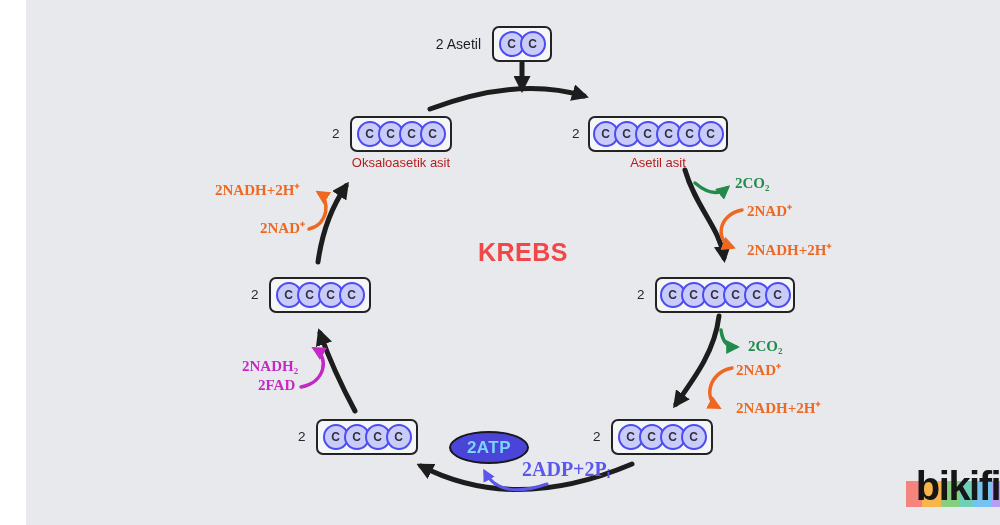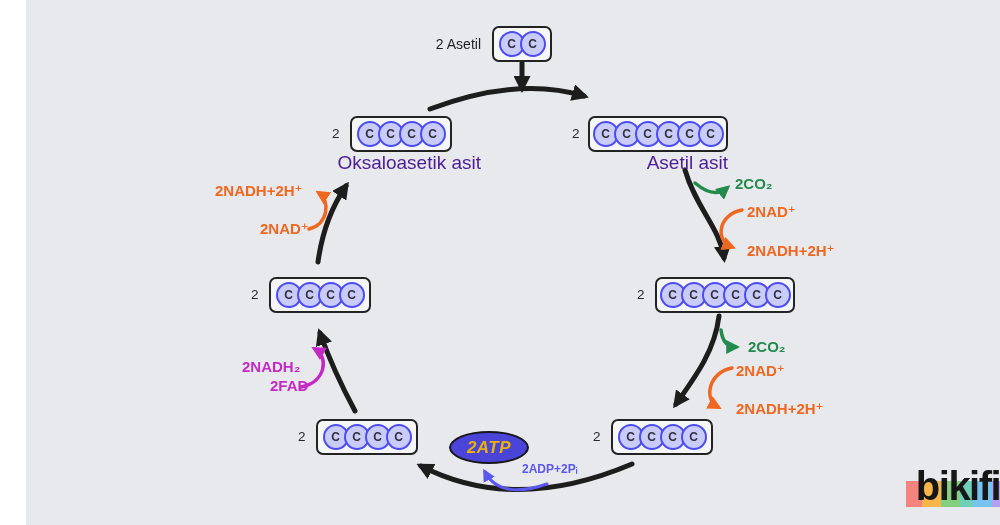--- a/index.html
+++ b/index.html
@@ -30,22 +30,22 @@
   }
   .c-circle{
     width:26px;height:26px;border-radius:50%;box-sizing:border-box;flex:none;
     background:var(--carbon-fill,#c9cbf9);
     border:2px solid var(--carbon-border,#4c4cf0);
     display:flex;align-items:center;justify-content:center;
     font-size:12px;font-weight:700;color:#30303a;
   }
   .c-circle + .c-circle{margin-left:-5px;}
   .count{position:absolute;font-size:13.5px;color:#26262e;line-height:14px;}
-  .mol-name{position:absolute;font-size:19px;color:#4c1d95;text-align:right;line-height:15px;}
-  .rlabel{position:absolute;font-size:15px;font-weight:700;line-height:17px;white-space:nowrap;}
+  .mol-name{position:absolute;font-size:13px;color:#b91c1c;text-align:center;line-height:15px;}
+  .rlabel{position:absolute;font-size:15px;font-weight:700;line-height:17px;white-space:nowrap;font-family:Liberation Serif, serif;}
   .c-green{color:var(--green,#218a4c);}
   .c-orange{color:var(--orange,#ee6821);}
   .c-magenta{color:var(--magenta,#c529c5);}
   .c-blue{color:var(--blue,#5b57ee);}
 
   #lbl-acetyl{position:absolute;left:350px;top:36px;width:105px;text-align:right;font-size:14px;color:#1d1d24;}
   #box-acetyl{left:466px;top:26px;width:60px;}
   #box-oxalo{left:324px;top:116px;width:102px;}
   #count-oxalo{left:306px;top:127px;}
   #name-oxalo{left:295px;top:155px;width:160px;}
@@ -63,32 +63,32 @@
 
   #title{
     position:absolute;left:397px;top:237px;width:200px;text-align:center;
     color:var(--title-red,#f04848);font-size:25px;font-weight:700;
     line-height:31px;letter-spacing:0.5px;
   }
   #atp{
     position:absolute;left:423px;top:431px;width:80px;height:33px;box-sizing:border-box;
     background:var(--atp-fill,#4b44d9);border:2.5px solid #17171c;border-radius:50%;
     display:flex;align-items:center;justify-content:center;
-    color:#eab308;font-size:17px;font-weight:700;letter-spacing:0.5px;font-style:italic;
+    color:#7dd3fc;font-size:17px;font-weight:700;letter-spacing:0.5px;
   }
 
   #lbl-co2-tr{left:709px;top:175px;}
   #lbl-nad-tr{left:721px;top:203px;}
   #lbl-nadh-tr{left:721px;top:242px;}
   #lbl-co2-br{left:722px;top:338px;}
   #lbl-nad-br{left:710px;top:362px;}
   #lbl-nadh-br{left:710px;top:400px;}
-  #lbl-adp{left:496px;top:461px;font-size:12px;}
+  #lbl-adp{left:496px;top:461px;font-size:20px;}
   #lbl-nadh2{left:216px;top:358px;}
-  #lbl-fad{left:244px;top:377px;}
+  #lbl-fad{left:232px;top:377px;}
   #lbl-nadh-tl{left:189px;top:182px;}
   #lbl-nad-tl{left:234px;top:220px;}
 
   #logo{position:absolute;left:870px;top:458px;width:124px;height:60px;}
   #logo-stripe{
     position:absolute;left:10px;top:23px;width:108px;height:26px;
     background:linear-gradient(90deg,
       #f5847e 0%,#f5847e 15%,
       #f8b54a 15%,#f8b54a 32%,
       #85d07e 32%,#85d07e 50%,
@@ -199,20 +199,21 @@
 
   <span class="count" id="count-lm">2</span>
   <div class="mol-box" id="box-lm">
       <span class="c-circle">C</span>
       <span class="c-circle">C</span>
       <span class="c-circle">C</span>
       <span class="c-circle">C</span>
     </div>
 
   <div id="title">
+    <div>KREBS</div>
   </div>
 
   <div id="atp">2ATP</div>
 
   <div class="rlabel c-green" id="lbl-co2-tr">2CO₂</div>
   <div class="rlabel c-orange" id="lbl-nad-tr">2NAD⁺</div>
   <div class="rlabel c-orange" id="lbl-nadh-tr">2NADH+2H⁺</div>
   <div class="rlabel c-green" id="lbl-co2-br">2CO₂</div>
   <div class="rlabel c-orange" id="lbl-nad-br">2NAD⁺</div>
   <div class="rlabel c-orange" id="lbl-nadh-br">2NADH+2H⁺</div>

